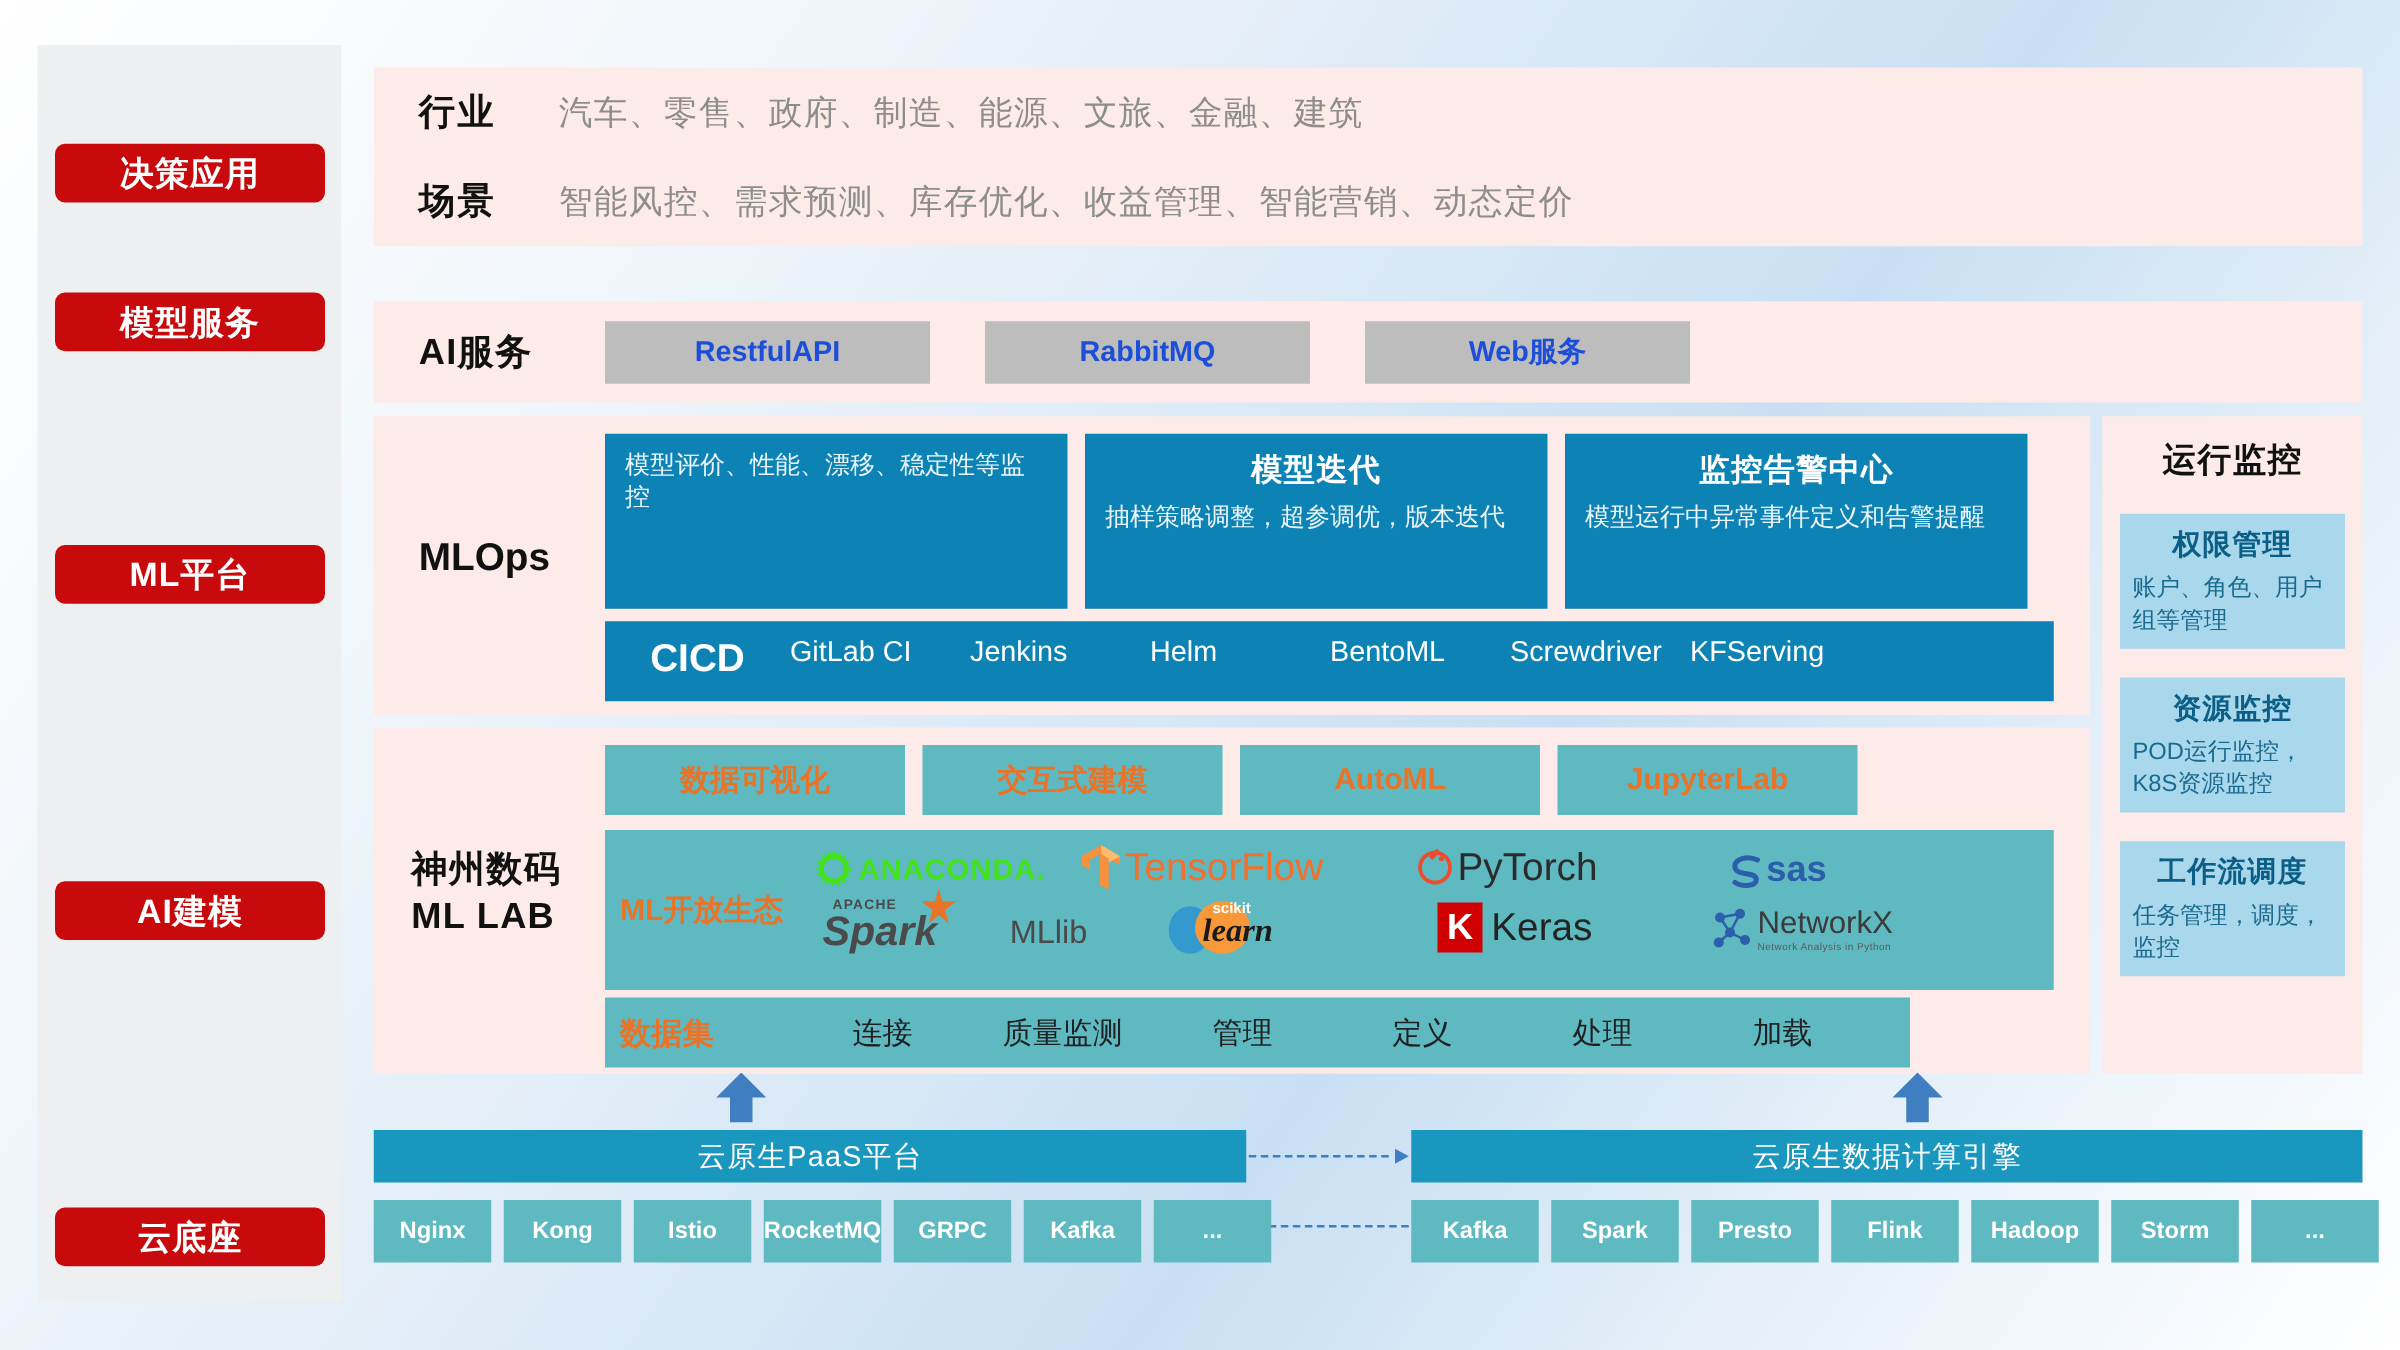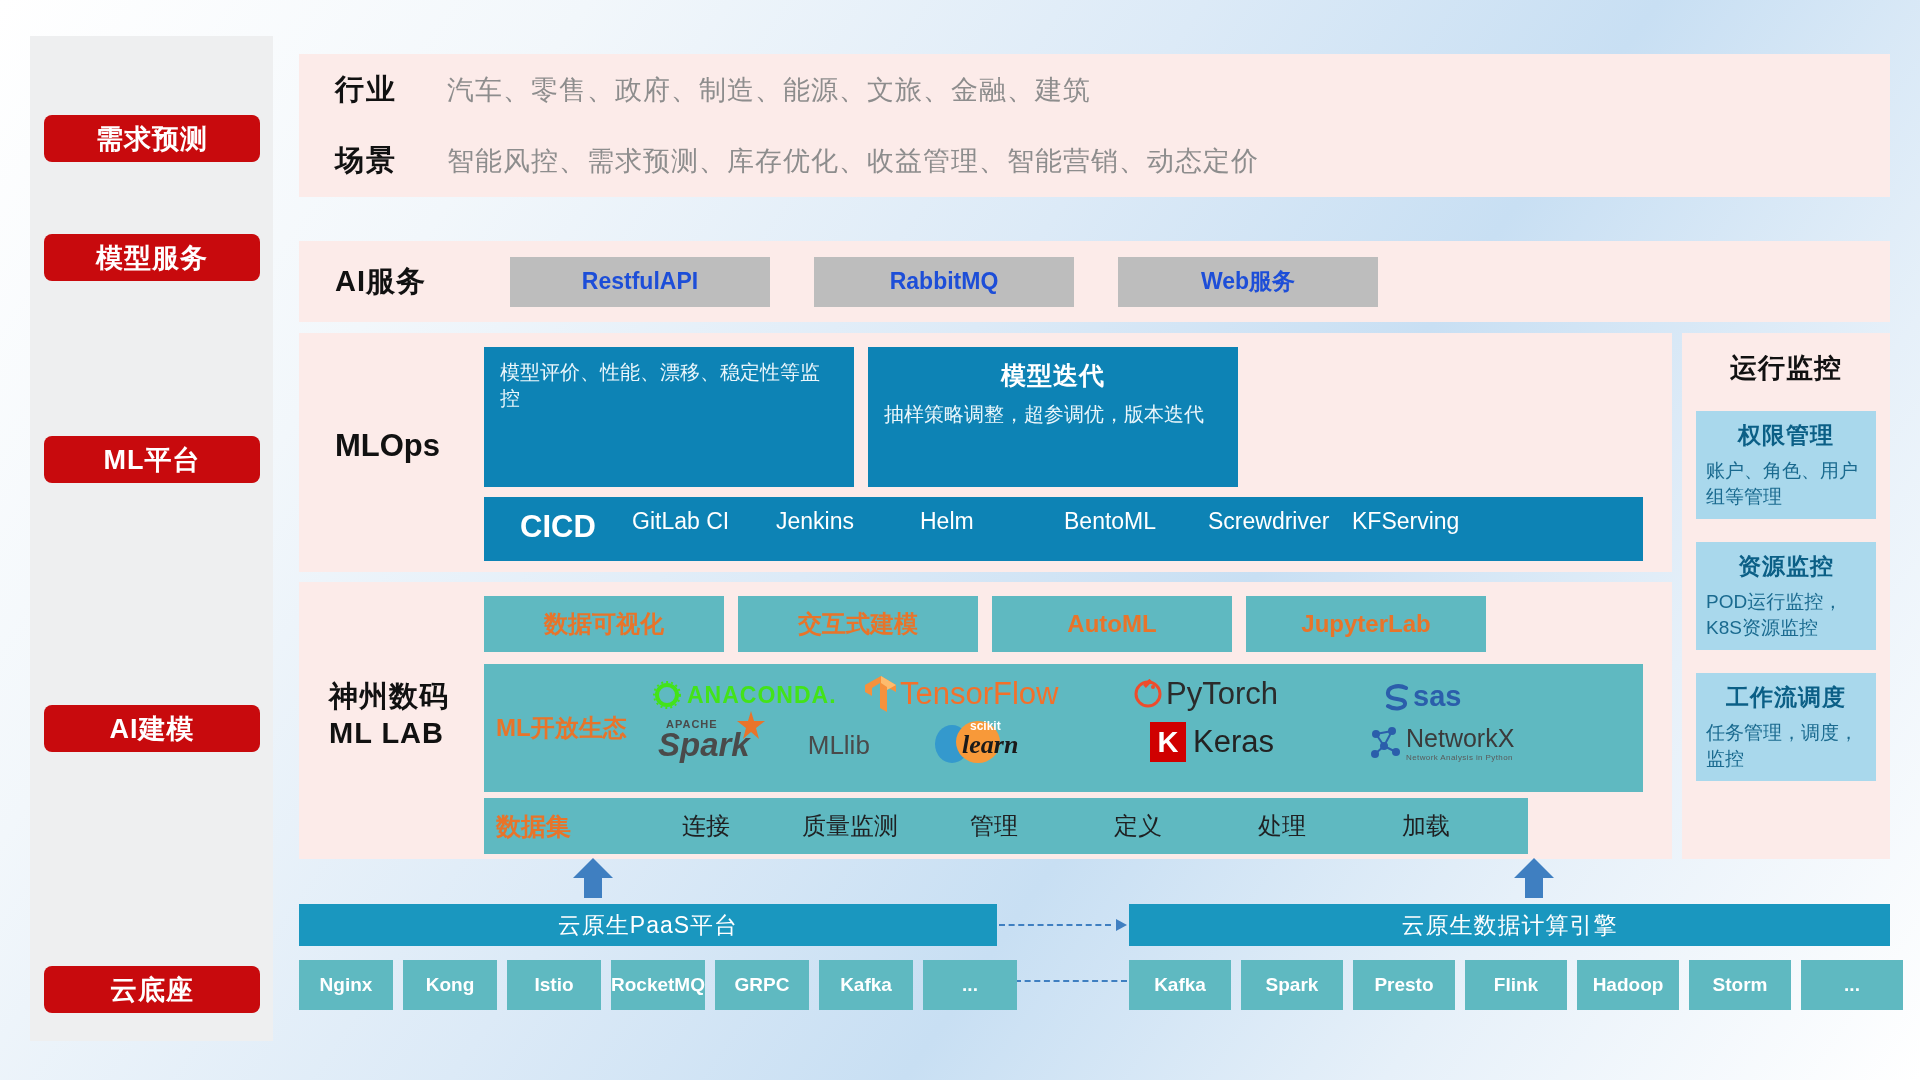--- a/index.html
+++ b/index.html
@@ -49,21 +49,21 @@
   #band-industry { top: 18px; width: 1591px; height: 143px; }
   .kv-row { display: flex; align-items: center; height: 71px; padding-left: 36px; }
   .kv-key {
     width: 112px;
     font-size: 29px; font-weight: bold; color: #111;
     letter-spacing: 2px;
   }
   .kv-val { font-size: 27px; color: #8d8d8d; letter-spacing: 1px; }
 
   
-  #band-aiservice { top: 205px; width: 1591px; height: 81px; display: flex; align-items: center; gap: 26px; }
+  #band-aiservice { top: 205px; width: 1591px; height: 81px; display: flex; align-items: center; }
   #aiservice-label {
     width: 185px; padding-left: 36px;
     font-size: 29px; font-weight: bold; color: #111; letter-spacing: 1px;
   }
   #aiservice-chips { display: flex; gap: 44px; }
   .svc-chip {
     width: 260px; height: 50px;
     background: #bdbdbd;
     color: #1d4ed8;
     font-size: 23px; font-weight: bold;
@@ -229,21 +229,21 @@
 
   
   .logo { position: absolute; display: flex; align-items: center; }
   .logo-txt { font-weight: bold; }
 </style>
 </head>
 <body>
 
 <div id="left-rail">
   <div class="layer-pill" id="pill-decision">
-    <span>需求预测</span>
+    <span>决策应用</span>
   </div>
   <div class="layer-pill" id="pill-modelsvc">
     <span>模型服务</span>
   </div>
   <div class="layer-pill" id="pill-mlplat">
     <span>ML平台</span>
   </div>
   <div class="layer-pill" id="pill-aimodel">
     <span>AI建模</span>
   </div>
@@ -277,20 +277,24 @@
   <div class="band" id="band-mlops">
     <div id="mlops-label">MLOps</div>
 
     <div id="mlops-cards">
       <div class="mlops-card">
         <div class="mc-desc">模型评价、性能、漂移、稳定性等监控</div>
       </div>
       <div class="mlops-card">
         <div class="mc-title">模型迭代</div>
         <div class="mc-desc">抽样策略调整，超参调优，版本迭代</div>
+      </div>
+      <div class="mlops-card">
+        <div class="mc-title">监控告警中心</div>
+        <div class="mc-desc">模型运行中异常事件定义和告警提醒</div>
       </div>
     </div>
 
     <div id="cicd-bar">
       <div class="cicd-title">CICD</div>
       <div class="cicd-items">
         <div class="cicd-item">GitLab CI</div>
         <div class="cicd-item">Jenkins</div>
         <div class="cicd-item">Helm</div>
         <div class="cicd-item">BentoML</div>

